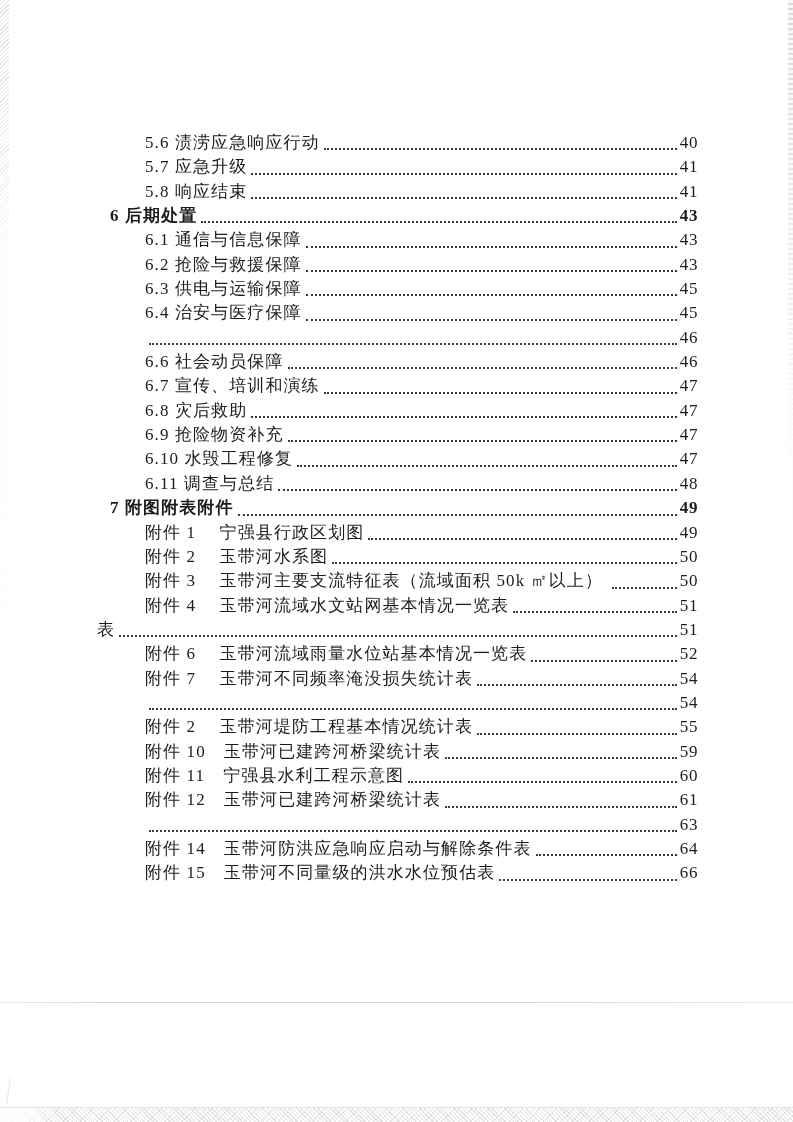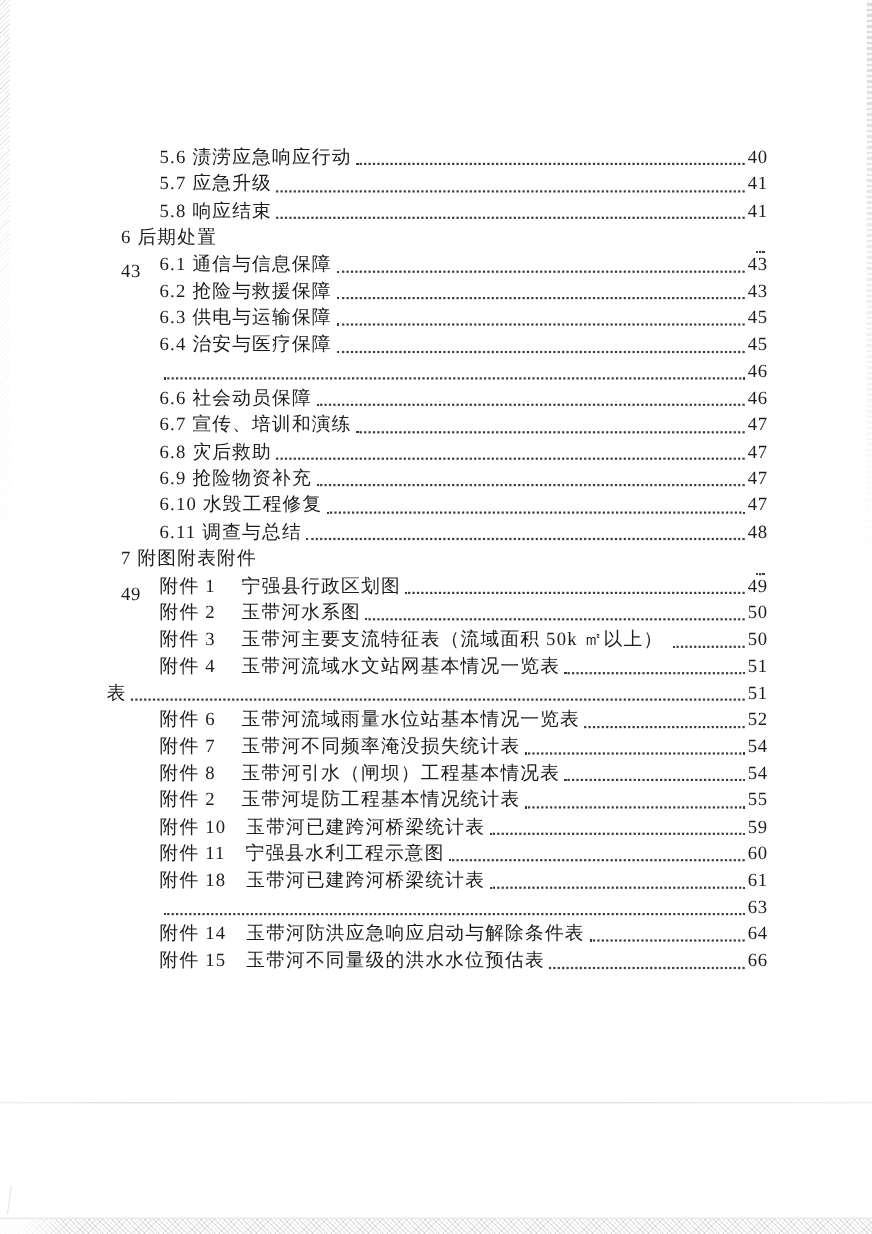--- a/index.html
+++ b/index.html
@@ -17,21 +17,21 @@
     color:var(--text-color,#1c1c1c);
     font-size:17px;
   }
   .toc-row {
     display:flex;
     height:24.35px; line-height:24.35px;
     letter-spacing:1.1px;
     align-items:baseline;
   }
   .toc-row .toc-text { flex:0 0 auto; white-space:pre;text-align:center; }
-  .lvl1 { padding-left:13px; font-weight:normal;flex-direction:column; }
+  .lvl1 { padding-left:13px; font-weight:bold; }
   .lvl2 { padding-left:48px; }
   .lvl0 { padding-left:0; }
   .nodots .toc-text { letter-spacing:1.5px; }
   .dots {
     flex:1 1 auto;
     align-self:flex-end;
     margin:0 3px 5px 4px;
     min-width:8px;
     border-bottom:2px dotted var(--dot-color,#3a3a3a);
   }
@@ -182,41 +182,40 @@
         <span class="toc-text">附件 6　 玉带河流域雨量水位站基本情况一览表</span>
         <span class="dots"></span>
         <span class="pagenum">52</span>
       </div>
       <div class="toc-row lvl2">
         <span class="toc-text">附件 7　 玉带河不同频率淹没损失统计表</span>
         <span class="dots"></span>
         <span class="pagenum">54</span>
       </div>
       <div class="toc-row lvl2">
-        <span class="toc-text">附件 8　 玉带河引水（闸坝）工程基本情况表</span>
         <span class="dots"></span>
         <span class="pagenum">54</span>
       </div>
       <div class="toc-row lvl2">
         <span class="toc-text">附件 2　 玉带河堤防工程基本情况统计表</span>
         <span class="dots"></span>
         <span class="pagenum">55</span>
       </div>
       <div class="toc-row lvl2">
         <span class="toc-text">附件 10　玉带河已建跨河桥梁统计表</span>
         <span class="dots"></span>
         <span class="pagenum">59</span>
       </div>
       <div class="toc-row lvl2">
         <span class="toc-text">附件 11　宁强县水利工程示意图</span>
         <span class="dots"></span>
         <span class="pagenum">60</span>
       </div>
       <div class="toc-row lvl2">
-        <span class="toc-text">附件 18　玉带河已建跨河桥梁统计表</span>
+        <span class="toc-text">附件 12　玉带河已建跨河桥梁统计表</span>
         <span class="dots"></span>
         <span class="pagenum">61</span>
       </div>
       <div class="toc-row lvl2">
         <span class="dots"></span>
         <span class="pagenum">63</span>
       </div>
       <div class="toc-row lvl2">
         <span class="toc-text">附件 14　玉带河防洪应急响应启动与解除条件表</span>
         <span class="dots"></span>

